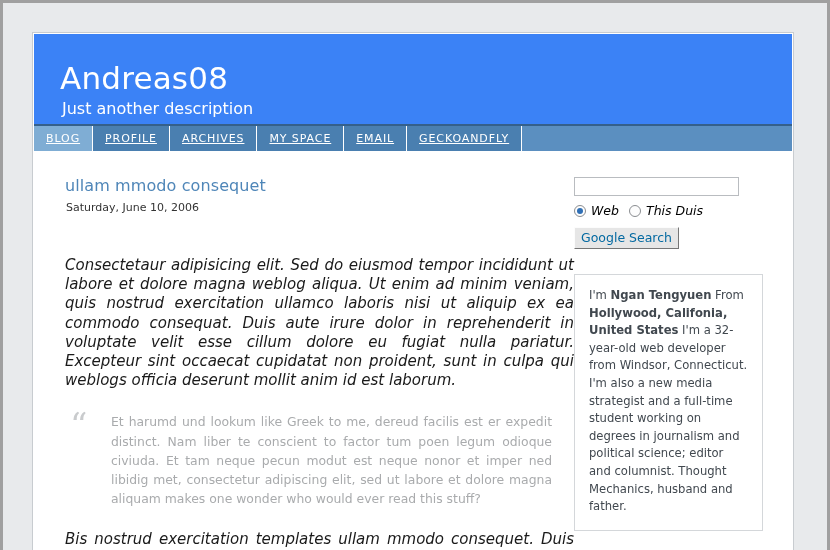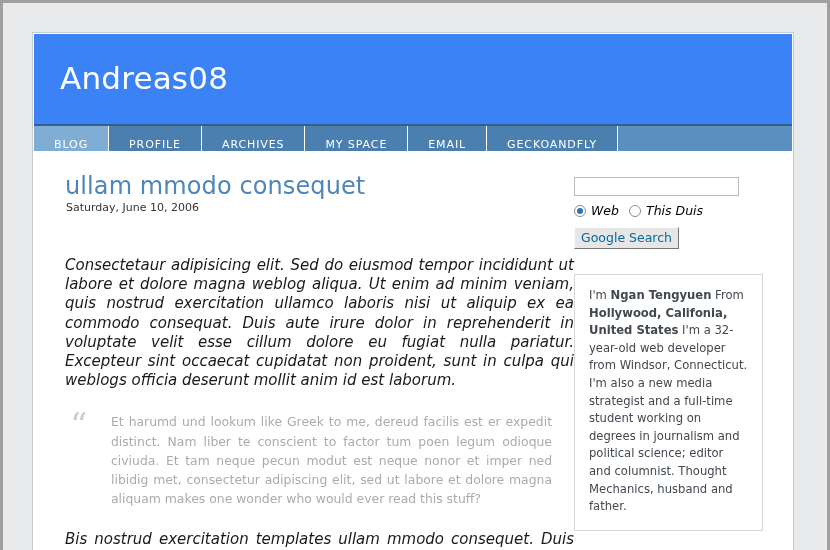--- a/index.html
+++ b/index.html
@@ -47,29 +47,30 @@
   
   .nav {
     background: #5b8fc0;
     height: 26px;
     display: flex;
     align-items: stretch;
     border-bottom: 1px solid #ffffff;
   }
   .nav-item {
     display: flex;
-    align-items: flex-end;
-    padding: 0 20px;
+    align-items: center;
+    padding: 0 12px;
     color: #ffffff;
     font-size: 11px;
     letter-spacing: 0.9px;
     background: #4a7fb0;
     border-right: 1px solid #ffffff;
     cursor: pointer;
     white-space: nowrap;
+    text-decoration: underline;
   }
   .nav-item.active {
     background: #7fadd4;
   }
   .nav-filler {
     flex: 1;
     background: #5b8fc0;
   }
   
   .content-wrap {
@@ -81,21 +82,21 @@
     width: 540px;
     padding: 0 0 0 31px;
   }
   .side-col {
     width: 189px;
     padding: 3px 0 0 0;
   }
   
   .post-title {
     color: #4f86b8;
-    font-size: 24px;
+    font-size: 16px;
     line-height: 24px;
     font-weight: normal;
     margin: 0 0 2px 0;
     letter-spacing: 0.1px;
   }
   .post-date {
     color: #333333;
     font-size: 11px;
     line-height: 16px;
     margin: 0 0 40px 1px;
@@ -201,20 +202,21 @@
   }
   .about-text b { font-weight: bold; }
 </style>
 </head>
 <body>
 
 <div class="page">
 
   <div class="site-header">
     <h1 class="site-title">Andreas08</h1>
+    <div class="site-desc">Just another description</div>
   </div>
 
   <div class="nav">
     <div class="nav-item active">
         <span>BLOG</span>
       </div>
     <div class="nav-item">
         <span>PROFILE</span>
       </div>
     <div class="nav-item">

